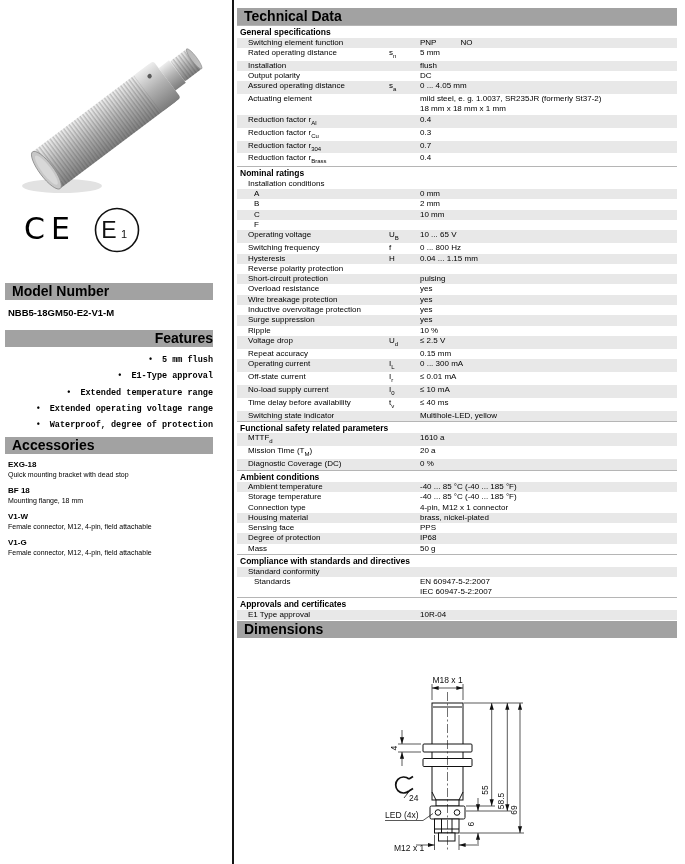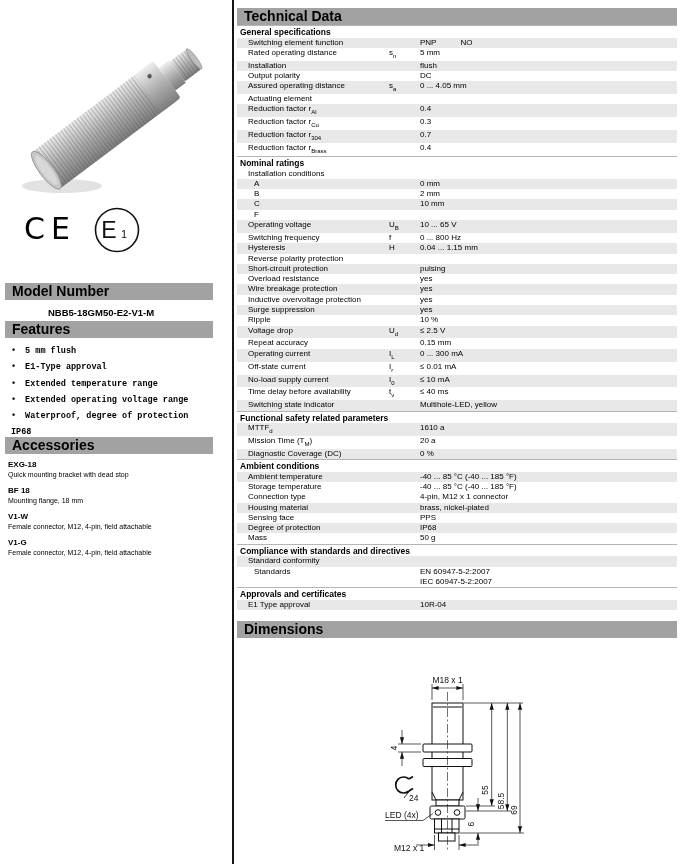--- a/index.html
+++ b/index.html
@@ -12,22 +12,22 @@
         padding-left:7px;color:#000;}
 
   
   .left-col{position:absolute;left:0;top:0;width:228px;height:864px;}
   .photo{position:absolute;left:0;top:4px;}
   .marks{position:absolute;left:0;top:205px;width:228px;height:62px;}
   .ce{position:absolute;left:24px;top:6px;font-size:30px;letter-spacing:6px;
       font-family:"DejaVu Sans",sans-serif;font-weight:400;}
   .e1{position:absolute;left:92px;top:0;}
   .block{position:absolute;left:5px;width:208px;}
-  .model-block{top:283px;} .features-block{top:321px;} .acc-block{top:437px;}
-  .model-value{font-weight:bold;font-size:9.5px;padding:7px 0 0 3px;margin-left:40px;}
+  .model-block{top:283px;} .features-block{top:330px;text-align:right;} .acc-block{top:437px;}
+  .model-value{font-weight:bold;font-size:9.5px;padding:7px 0 0 3px;}
   .features-list{margin:5px 0 4px 0;padding:0 0 0 6px;list-style:none;font-family:Liberation Mono, monospace;}
   .feature-item{font-weight:bold;font-size:8.5px;line-height:16.3px;}
   .feature-item::before{content:"\2022";margin-right:9px;}
   .acc-list{margin-top:4px;padding-left:3px;}
   .acc-name{font-weight:bold;font-size:8px;line-height:11px;margin-top:5px;}
   .acc-desc{font-size:7px;line-height:10px;}
 
   
   .right-col{position:absolute;left:237px;top:0;width:440px;}
   .right-col .hbar{margin-top:8px;}
@@ -149,20 +149,24 @@
           <span class="val">DC</span>
         </div>
         <div class="row shade">
           <span class="lbl">Assured operating distance</span>
           <span class="sym">s<sub>a</sub></span>
           <span class="val">0 ... 4.05 mm</span>
         </div>
         <div class="row">
           <span class="lbl">Actuating element</span>
           <span class="sym"></span>
+          <span class="val">
+            <div>mild steel, e. g. 1.0037, SR235JR (formerly St37-2)</div>
+            <div>18 mm x 18 mm x 1 mm</div>
+          </span>
         </div>
         <div class="row shade">
           <span class="lbl">Reduction factor r<sub>Al</sub></span>
           <span class="sym"></span>
           <span class="val">0.4</span>
         </div>
         <div class="row">
           <span class="lbl">Reduction factor r<sub>Cu</sub></span>
           <span class="sym"></span>
           <span class="val">0.3</span>

